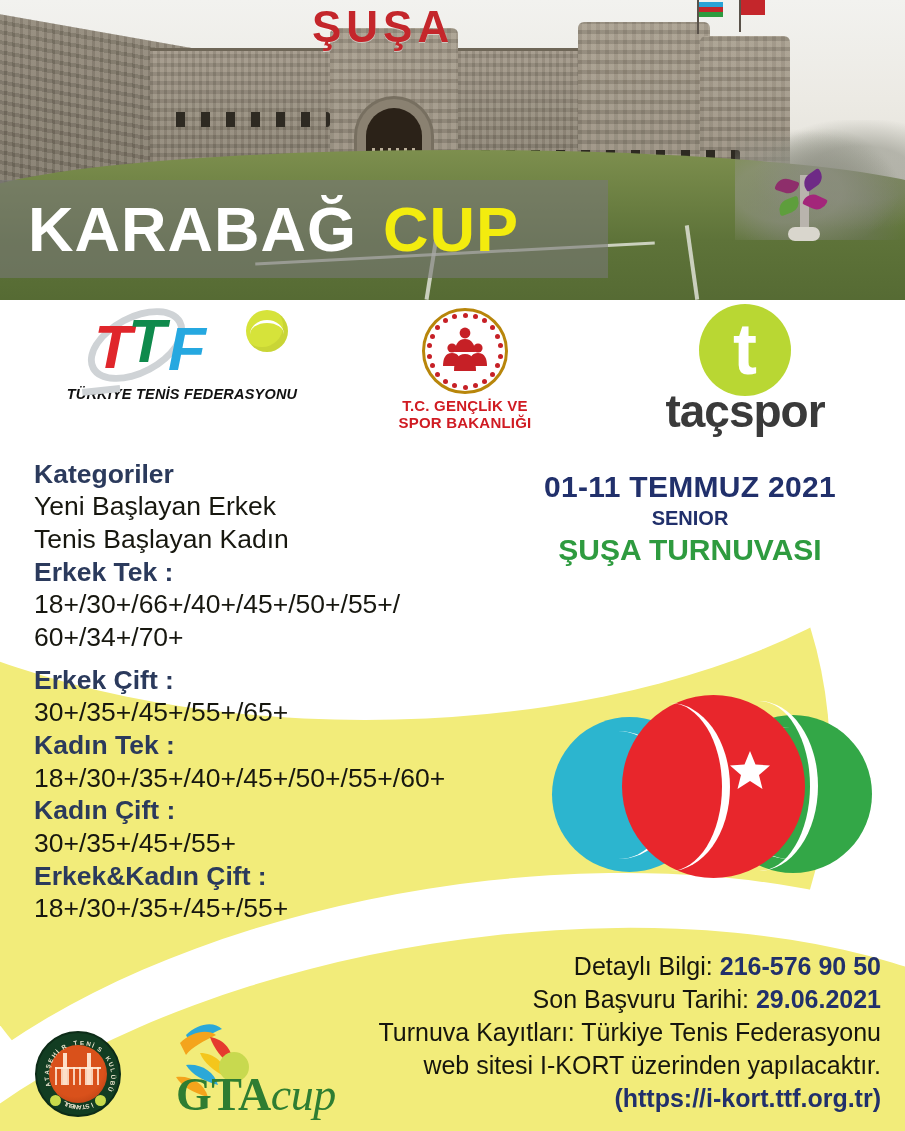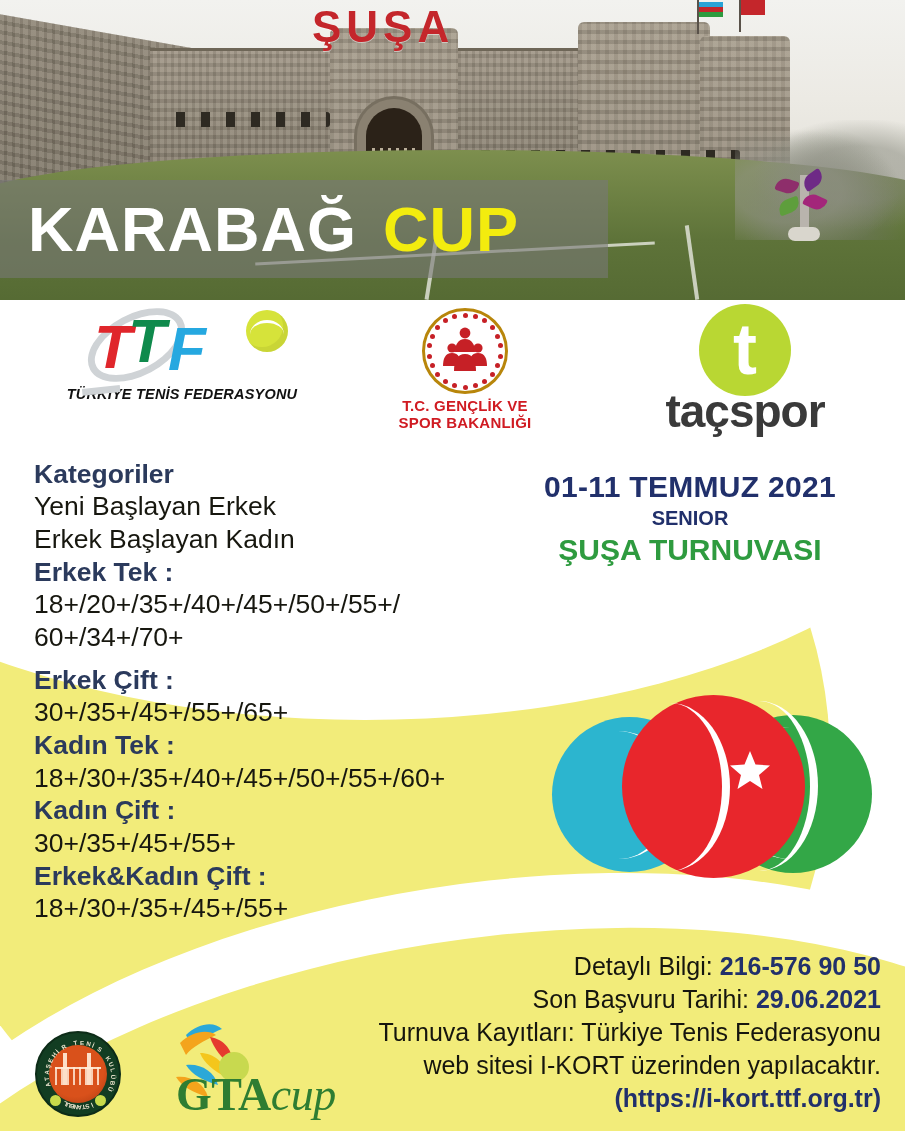--- a/index.html
+++ b/index.html
@@ -277,24 +277,24 @@
         <div class="tac-circ">
           <span class="tac-t">t</span>
         </div>
         <div class="tac-txt">taçspor</div>
       </div>
     </div>
 
     <div class="cats">
       <div class="cat-h">Kategoriler</div>
       <div class="cat-p">Yeni Başlayan Erkek</div>
-      <div class="cat-p">Erkek Başlayan Kadın</div>
+      <div class="cat-p">Tenis Başlayan Kadın</div>
 
       <div class="cat-h">Erkek Tek :</div>
-      <div class="cat-p">18+/20+/35+/40+/45+/50+/55+/</div>
+      <div class="cat-p">18+/30+/66+/40+/45+/50+/55+/</div>
       <div class="cat-p">60+/34+/70+</div>
 
       <div class="cat-h" style="margin-top:10px">Erkek Çift :</div>
       <div class="cat-p">30+/35+/45+/55+/65+</div>
 
       <div class="cat-h">Kadın Tek :</div>
       <div class="cat-p">18+/30+/35+/40+/45+/50+/55+/60+</div>
 
       <div class="cat-h">Kadın Çift :</div>
       <div class="cat-p">30+/35+/45+/55+</div>

